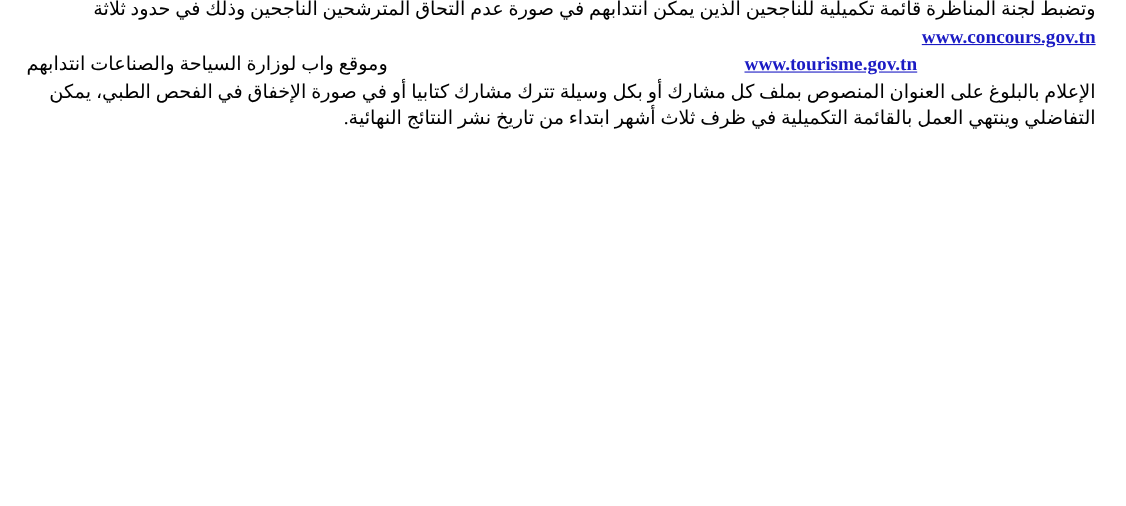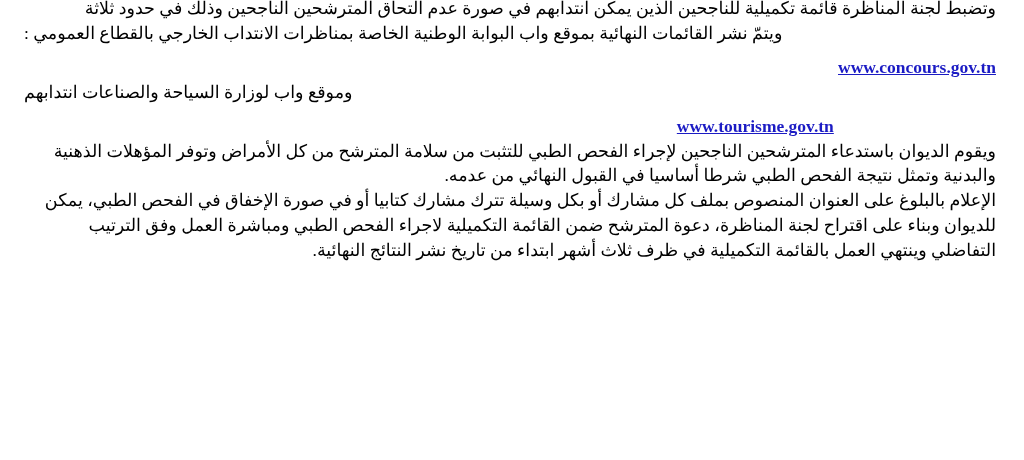--- a/index.html
+++ b/index.html
@@ -49,55 +49,48 @@
     justify-content: space-between;
     white-space: nowrap;
   }
   .link {
     color: #1b1bc4;
     text-decoration: underline;
     font-weight: bold;
     font-family: "Liberation Serif", serif;
     direction: ltr;
     unicode-bidi: embed;
-    margin-top: 34px;
   }
   .bottom-blank {
     height: 200px;
   }
 </style>
 </head>
 <body>
 
 <div class="page">
   <div class="doc-body">
 
     <div class="para first-clipped">
       <span class="line">وتضبط لجنة المناظرة قائمة تكميلية للناجحين الذين يمكن انتدابهم في صورة عدم التحاق المترشحين الناجحين وذلك في حدود ثلاثة</span>
     </div>
 
     <div class="para">
       <span class="justify-line">
         <a class="link" href="#">www.concours.gov.tn</a>
-        <span>ويتمّ نشر القائمات النهائية بموقع واب البوابة الوطنية الخاصة بمناظرات الانتداب الخارجي بالقطاع العمومي :</span>
       </span>
       <span class="justify-line">
         <span style="flex:0 0 auto;"></span>
         <a class="link" href="#">www.tourisme.gov.tn</a>
         <span style="flex:0 0 auto;"></span>
         <span>وموقع واب لوزارة السياحة والصناعات انتدابهم</span>
       </span>
     </div>
 
-    <div class="para">
-      <span class="line">ويقوم الديوان باستدعاء المترشحين الناجحين لإجراء الفحص الطبي للتثبت من سلامة المترشح من كل الأمراض وتوفر المؤهلات الذهنية</span>
-      <span class="line">والبدنية وتمثل نتيجة الفحص الطبي شرطا أساسيا في القبول النهائي من عدمه.</span>
-    </div>
 
     <div class="para">
       <span class="line">الإعلام بالبلوغ على العنوان المنصوص بملف كل مشارك أو بكل وسيلة تترك مشارك كتابيا أو في صورة الإخفاق في الفحص الطبي، يمكن</span>
-      <span class="line">للديوان وبناء على اقتراح لجنة المناظرة، دعوة المترشح ضمن القائمة التكميلية لاجراء الفحص الطبي ومباشرة العمل وفق الترتيب</span>
       <span class="line">التفاضلي وينتهي العمل بالقائمة التكميلية في ظرف ثلاث أشهر ابتداء من تاريخ نشر النتائج النهائية.</span>
     </div>
 
     <div class="bottom-blank"></div>
   </div>
 </div>
 
 </body></html>

